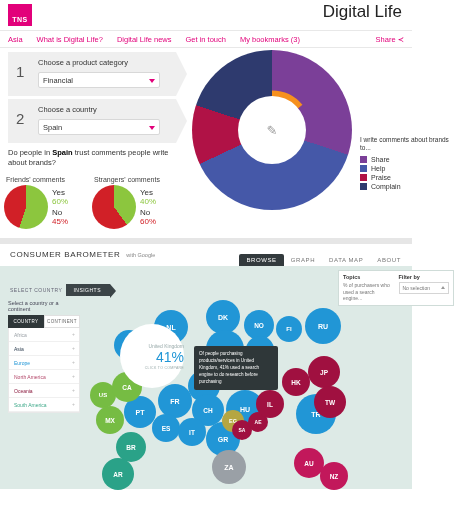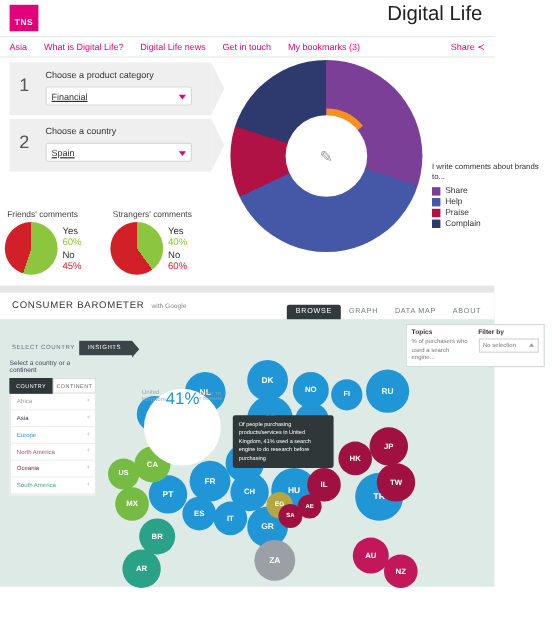--- a/index.html
+++ b/index.html
@@ -52,21 +52,21 @@
     border-top:22px solid transparent; border-bottom:22px solid transparent;
     border-left:11px solid #efefef;
   }
   .stepnum {
     position:absolute; left:8px; top:11px; font-size:15px; color:#555;
   }
   .steplabel { position:absolute; left:30px; top:6px; font-size:7.5px; color:#333; }
   .selectbox {
     position:absolute; left:30px; top:20px; width:122px; height:16px;
     background:#fff; border:1px solid #d8d8d8; border-radius:2px;
-    font-size:7.5px; color:#333; padding:3px 4px;text-decoration:underline;
+    font-size:7.5px; color:#333; padding:3px 4px;
   }
   .caret {
     position:absolute; right:4px; top:6px; width:0;height:0;
     border-left:3px solid transparent; border-right:3px solid transparent;
     border-top:4px solid #e2007a;
   }
 
   .trustq { position:absolute; left:8px; top:100px; width:170px; font-size:7.5px; color:#333; line-height:1.35; }
   .trustq b { color:#000; }
 
@@ -148,21 +148,21 @@
 
   
   .bubbles { position:absolute; left:86px; top:54px; width:372px; height:190px; }
   .bub {
     position:absolute; border-radius:50%; display:flex;
     align-items:center; justify-content:center;
     color:#fff; font-weight:bold;
   }
   .ukbub {
     position:absolute; background:#fff; border-radius:50%;
-    display:flex; flex-direction:row; align-items:flex-start; justify-content:center;
+    display:flex; flex-direction:column; align-items:flex-end; justify-content:center;
   }
   .uk-name { font-size:5px; color:#9aa; }
   .uk-pct { font-size:14px; color:#2196d6; line-height:1; margin-top:1px; }
   .uk-cta { font-size:3.5px; color:#9aa; letter-spacing:0.3px; margin-top:2px; }
   .tooltip {
     position:absolute; background:#2f3739; color:#fff; border-radius:2px;
     font-size:4.6px; line-height:1.55; padding:4px 5px; width:84px;
   }
 </style>
 </head>
@@ -204,20 +204,23 @@
         <div class="stepbg"></div>
         <div class="stepnum">2</div>
         <div class="steplabel">Choose a country</div>
         <div class="selectbox">
           <span>Spain</span>
           <span class="caret"></span>
         </div>
       </div>
     </div>
 
+    <div class="trustq">
+      <span>Do people in </span><b>Spain</b><span> trust comments people write about brands?</span>
+    </div>
 
     <div class="pies">
       <div class="piegrp">
         <div class="pietitle">Friends' comments</div>
         <div class="pierow">
           <div class="pie" id="pie0" style="background: conic-gradient(rgb(140, 198, 62) 0deg, rgb(140, 198, 62) 198deg, rgb(209, 32, 39) 198deg, rgb(209, 32, 39) 360deg);"></div>
           <div class="pielabels">
             <div class="pl-yes">Yes</div>
             <div class="pl-yesv">60%</div>
             <div class="pl-no">No</div>

